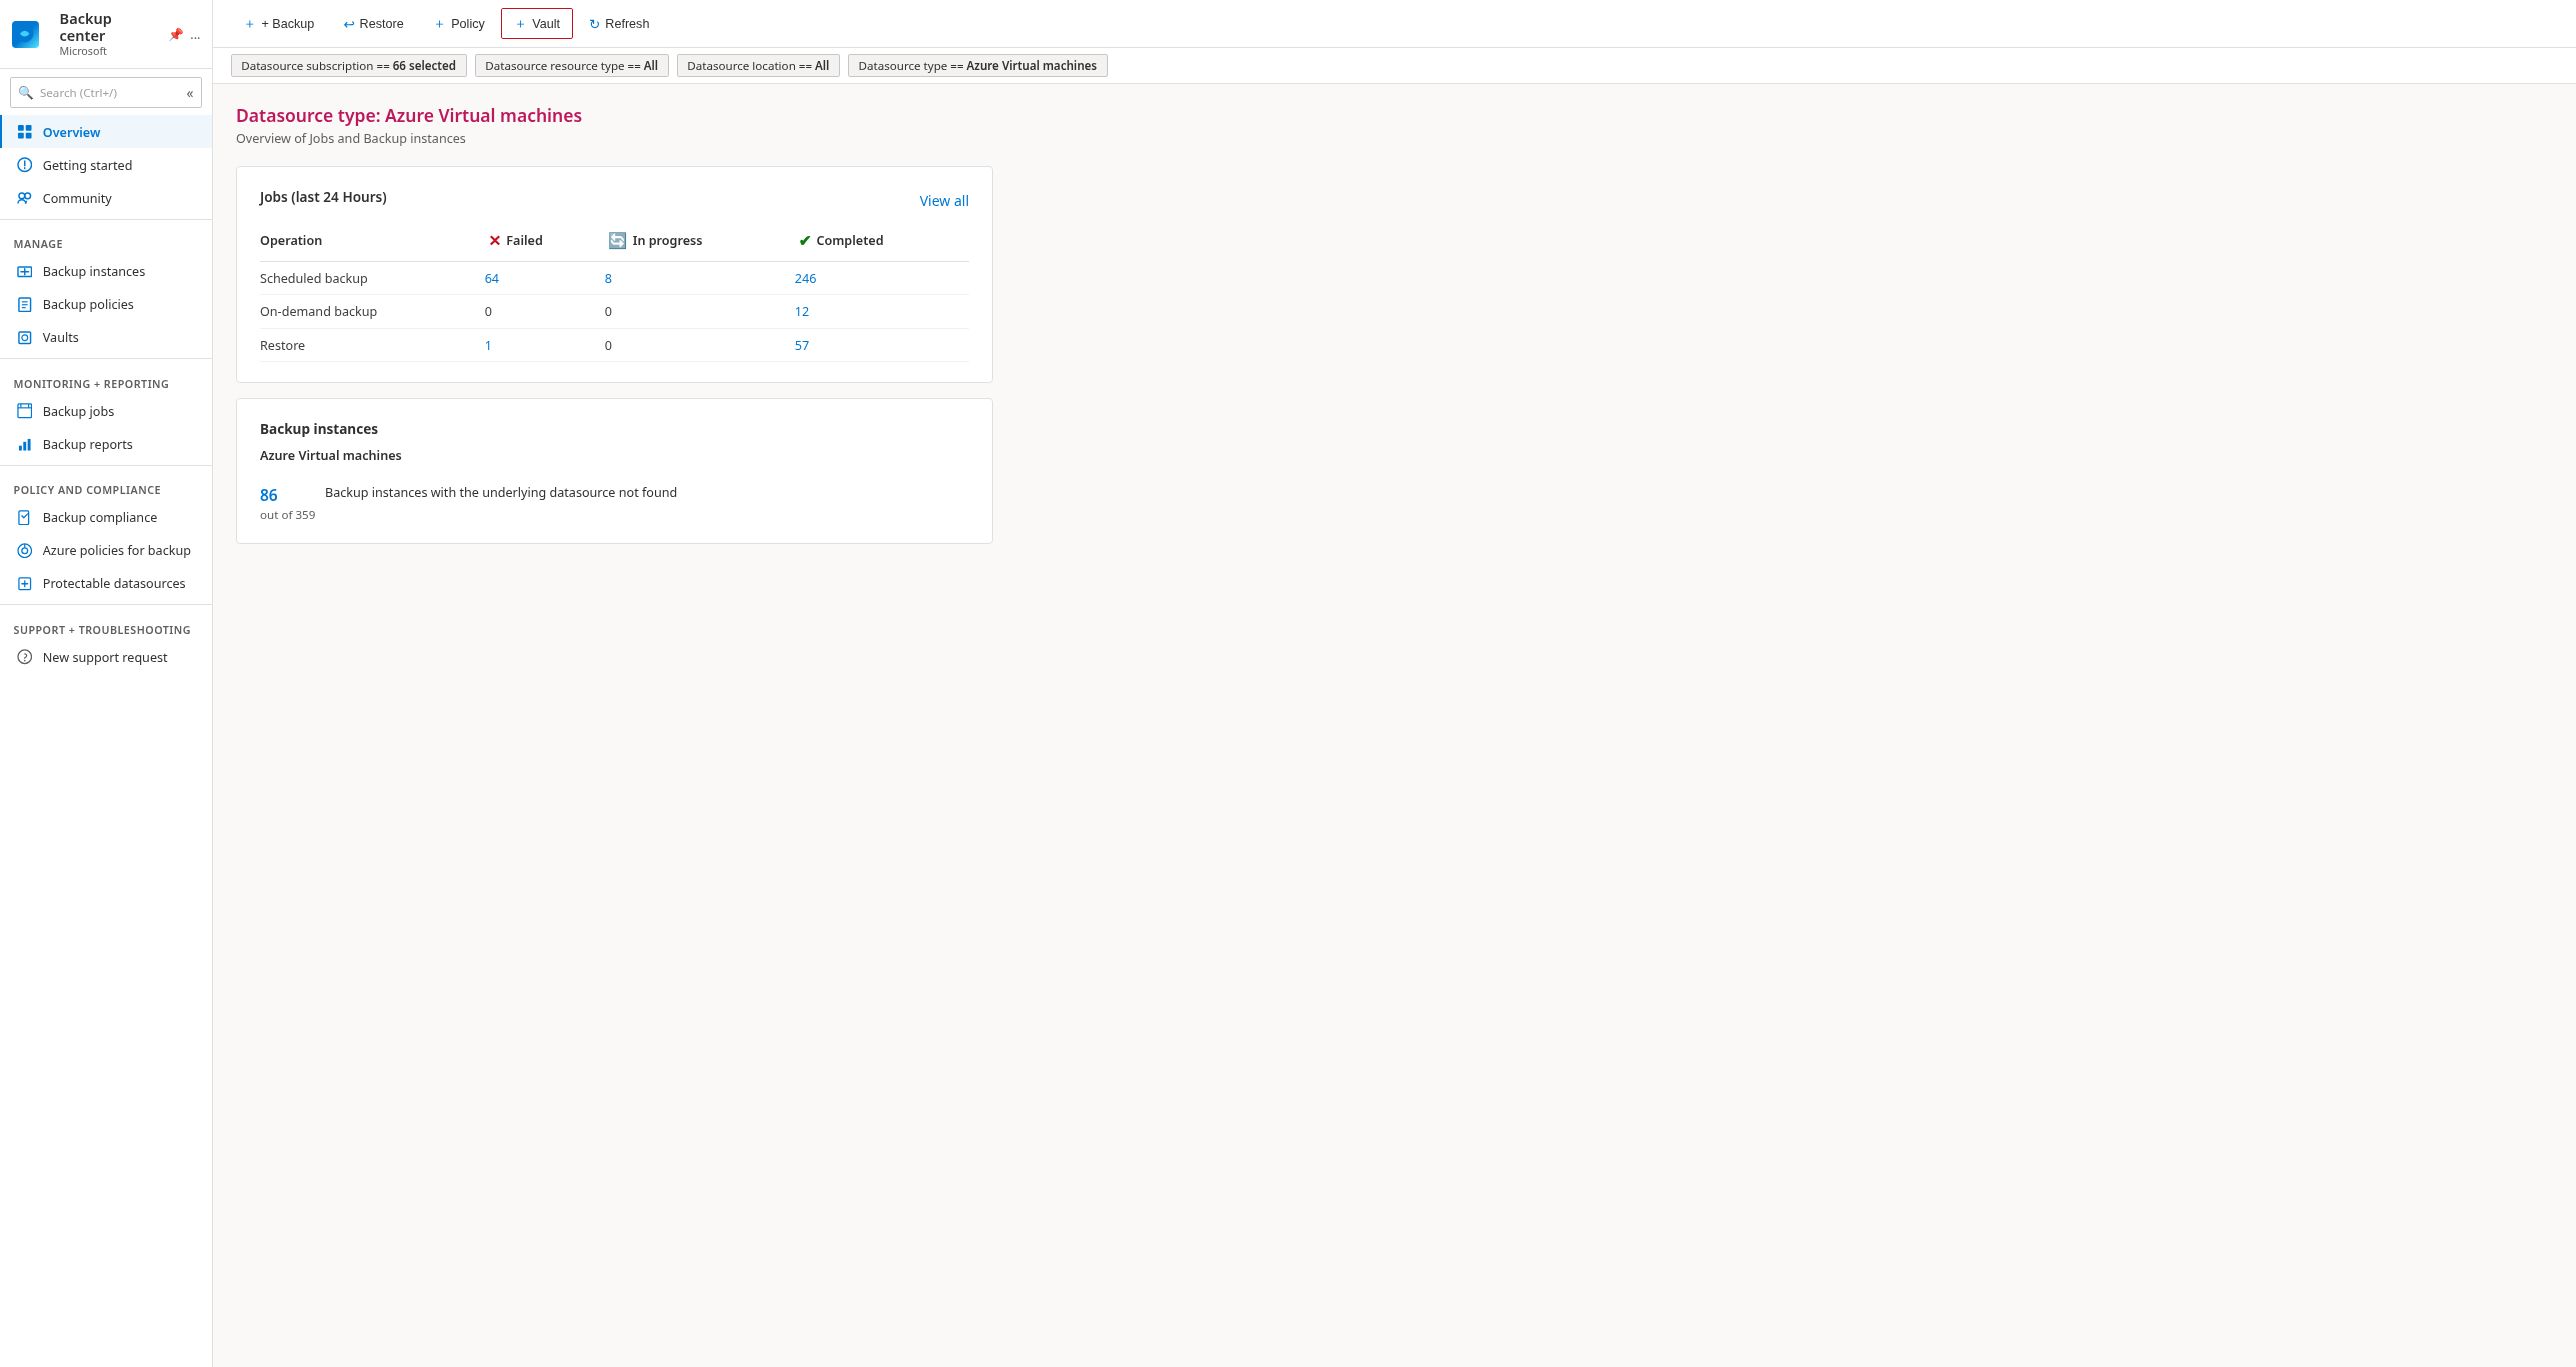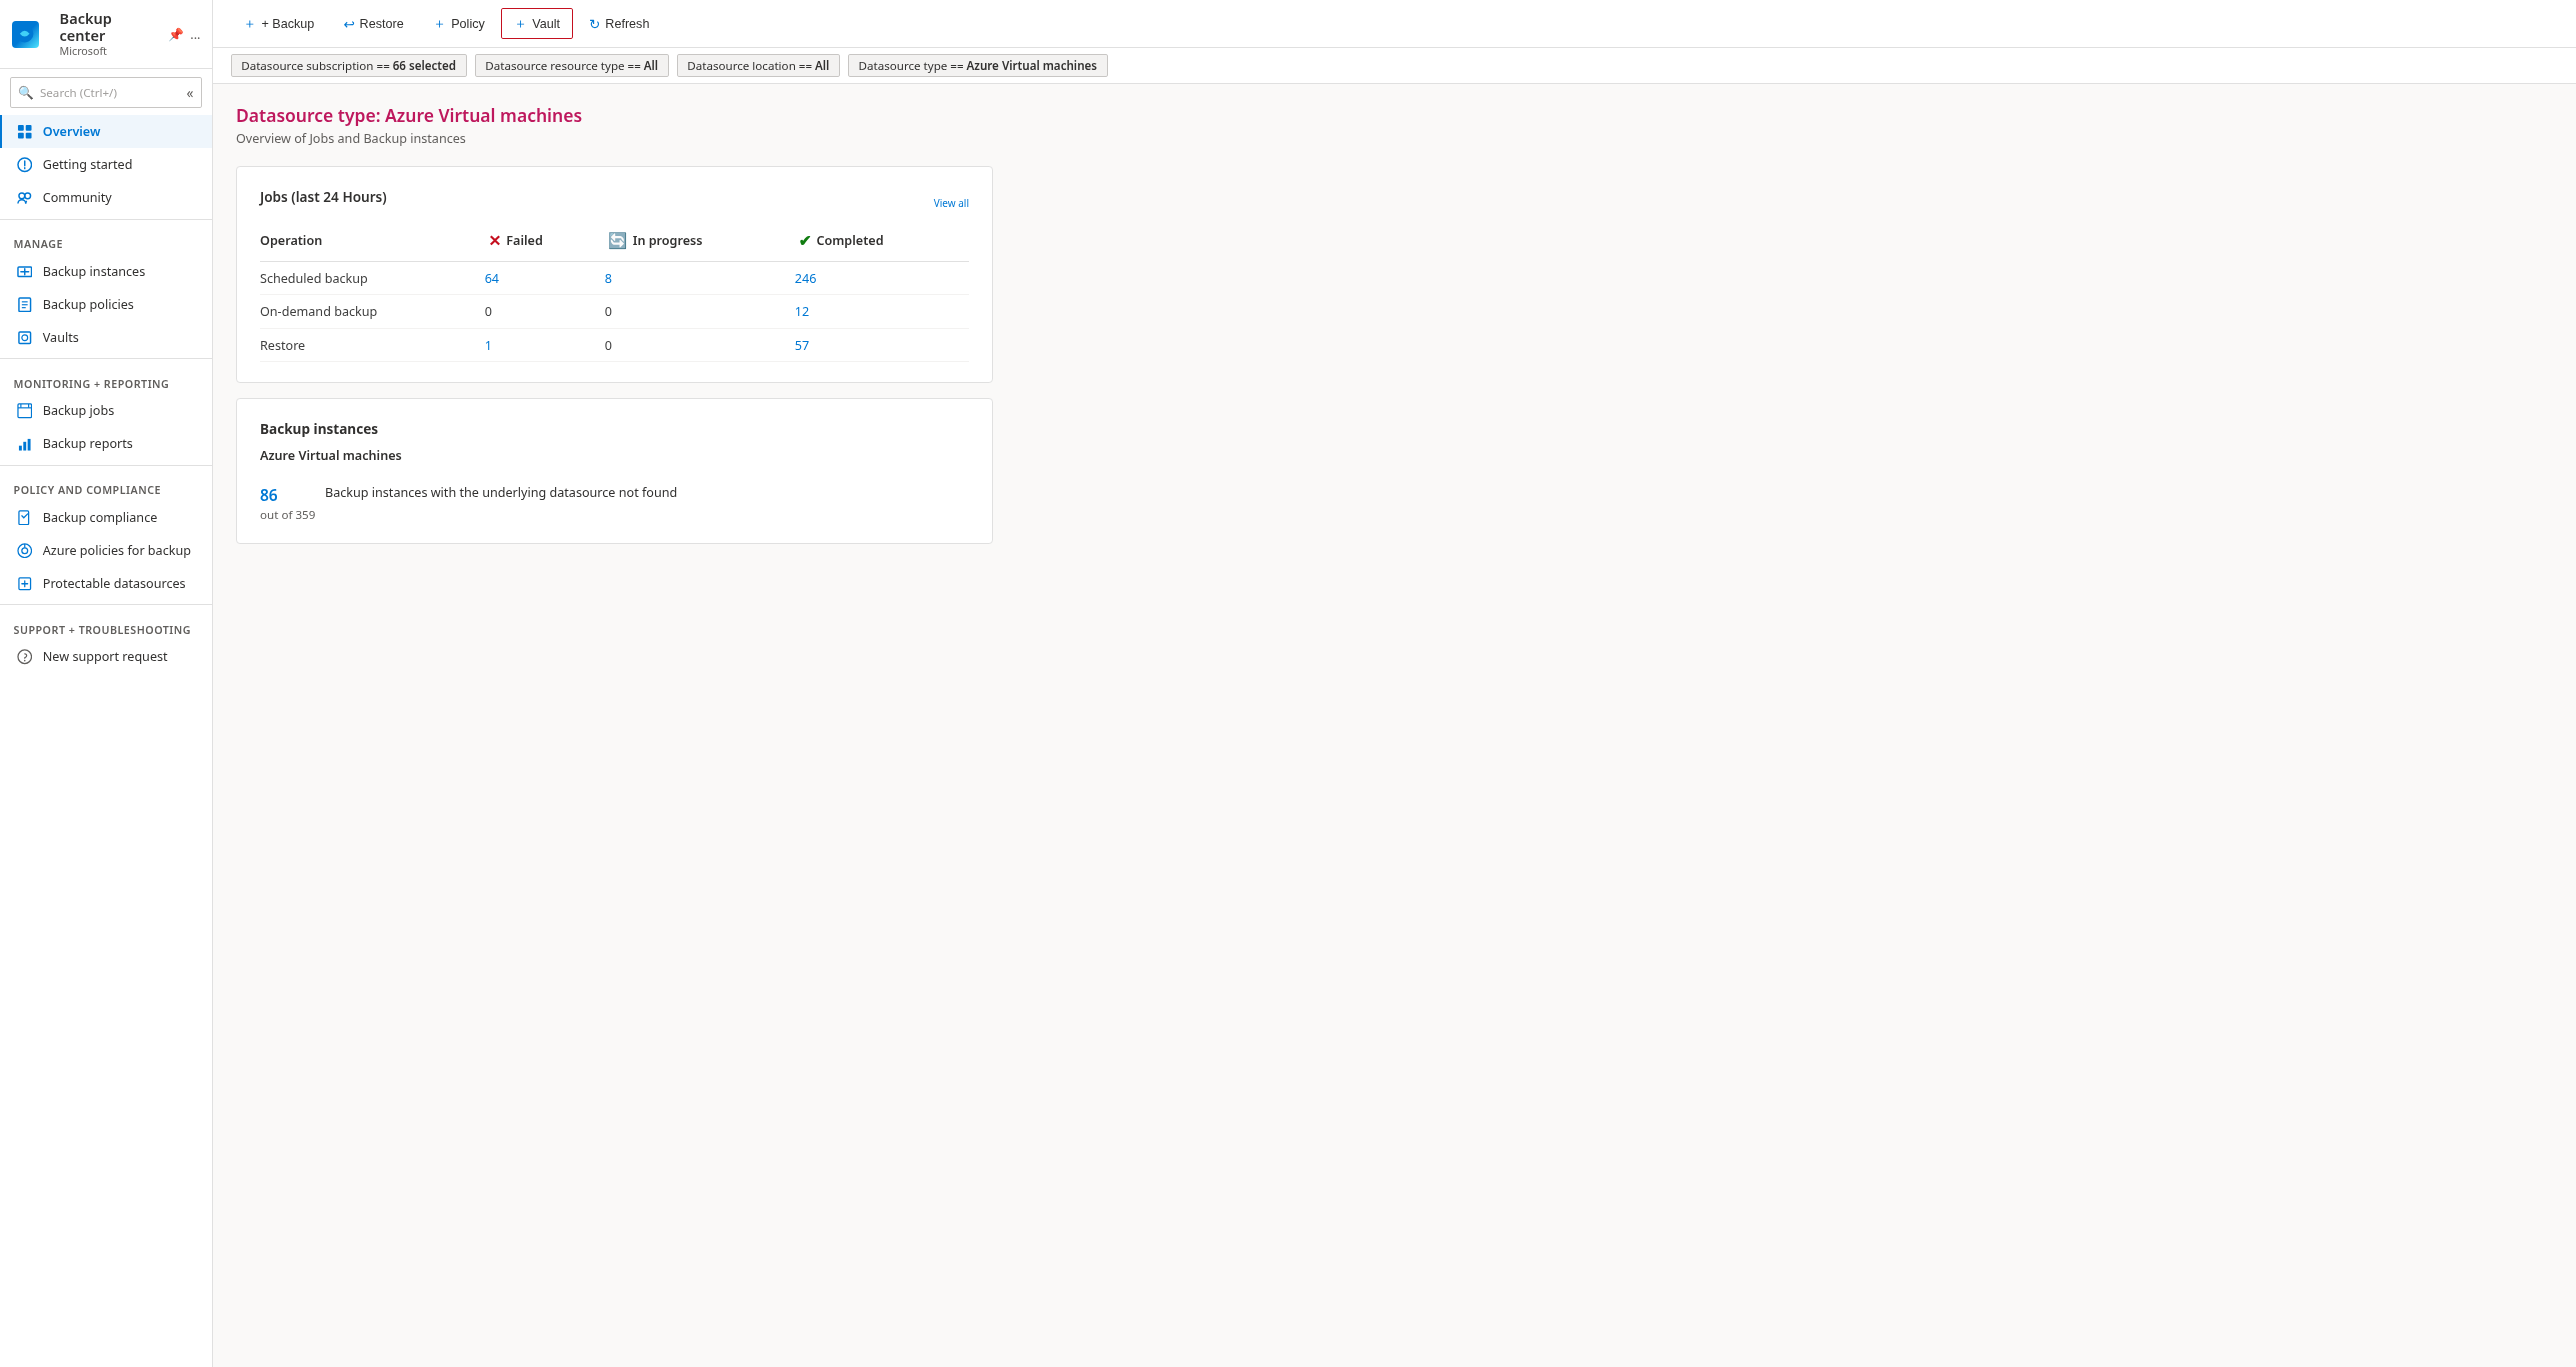--- a/index.html
+++ b/index.html
@@ -45,21 +45,21 @@
       padding: 4.8px 7.8px;
       background: #fff;
       gap: 5.8px;
       cursor: text;
     }
     .search-box-icon { color: #605e5c; font-size: 12.6px; }
     .search-box-text { color: #a19f9d; font-size: 11.6px; flex: 1; }
     .search-collapse { color: #605e5c; margin-left: auto; cursor: pointer; font-size: 13.6px; }
 
     .nav-item {
-      display: flex; align-items: flex-start; gap: 9.7px;
+      display: flex; align-items: flex-end; gap: 9.7px;
       padding: 7.8px 13.6px;
       cursor: pointer;
       color: #323130;
       font-size: 12.6px;
       border-left: 2.9px solid transparent;
     }
     .nav-item.active { background: #eff6fc; border-left-color: #0078d4; color: #0078d4; font-weight: 600; }
     .nav-item-icon { width: 17.5px; height: 17.5px; flex-shrink: 0; display: flex; align-items: center; justify-content: center; }
     .nav-section-label {
       padding: 13.6px 13.6px 3.9px;
@@ -143,21 +143,21 @@
       margin-bottom: 3.9px;
     }
 
     
     .jobs-header {
       display: flex;
       justify-content: space-between;
       align-items: flex-end;
       margin-bottom: 13.6px;
     }
-    .view-all-link { color: #0078d4; text-decoration: none; font-size: 10px; cursor: pointer; }
+    .view-all-link { color: #0078d4; text-decoration: none; font-size: 14px; cursor: pointer; }
 
     .jobs-table { width: 100%; border-collapse: collapse; }
     .jobs-table th {
       text-align: left;
       font-weight: 600;
       font-size: 12.6px;
       color: #323130;
       padding: 5.8px 9.7px 9.7px 0;
       border-bottom: 1px solid #e0e0e0;
     }

